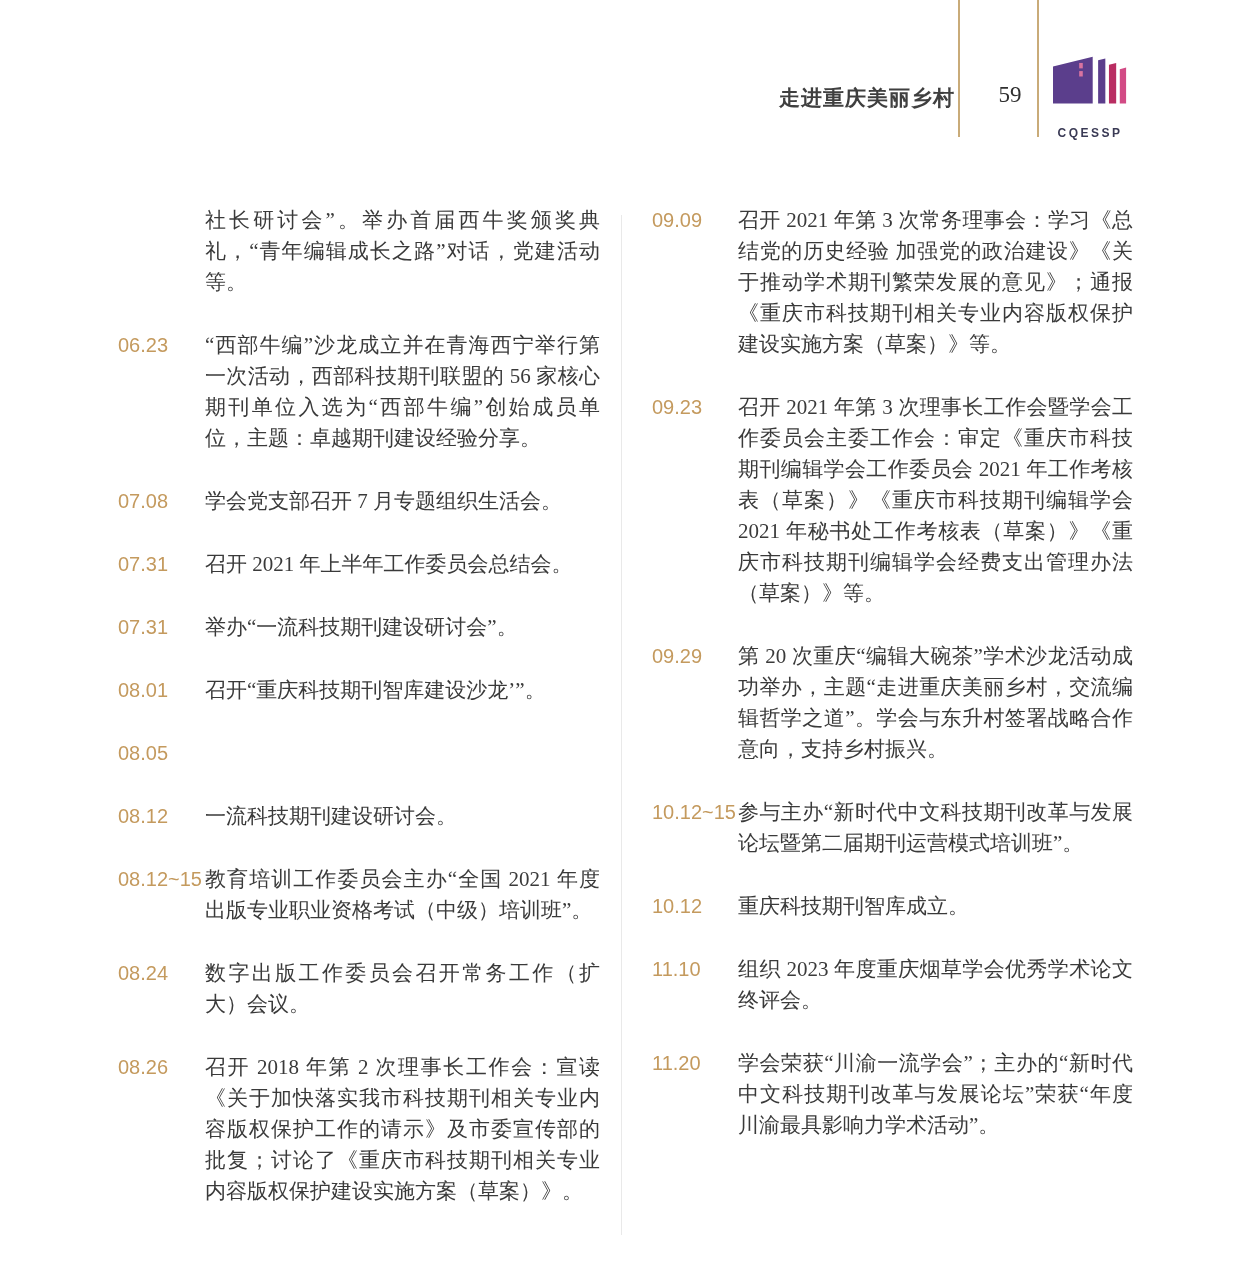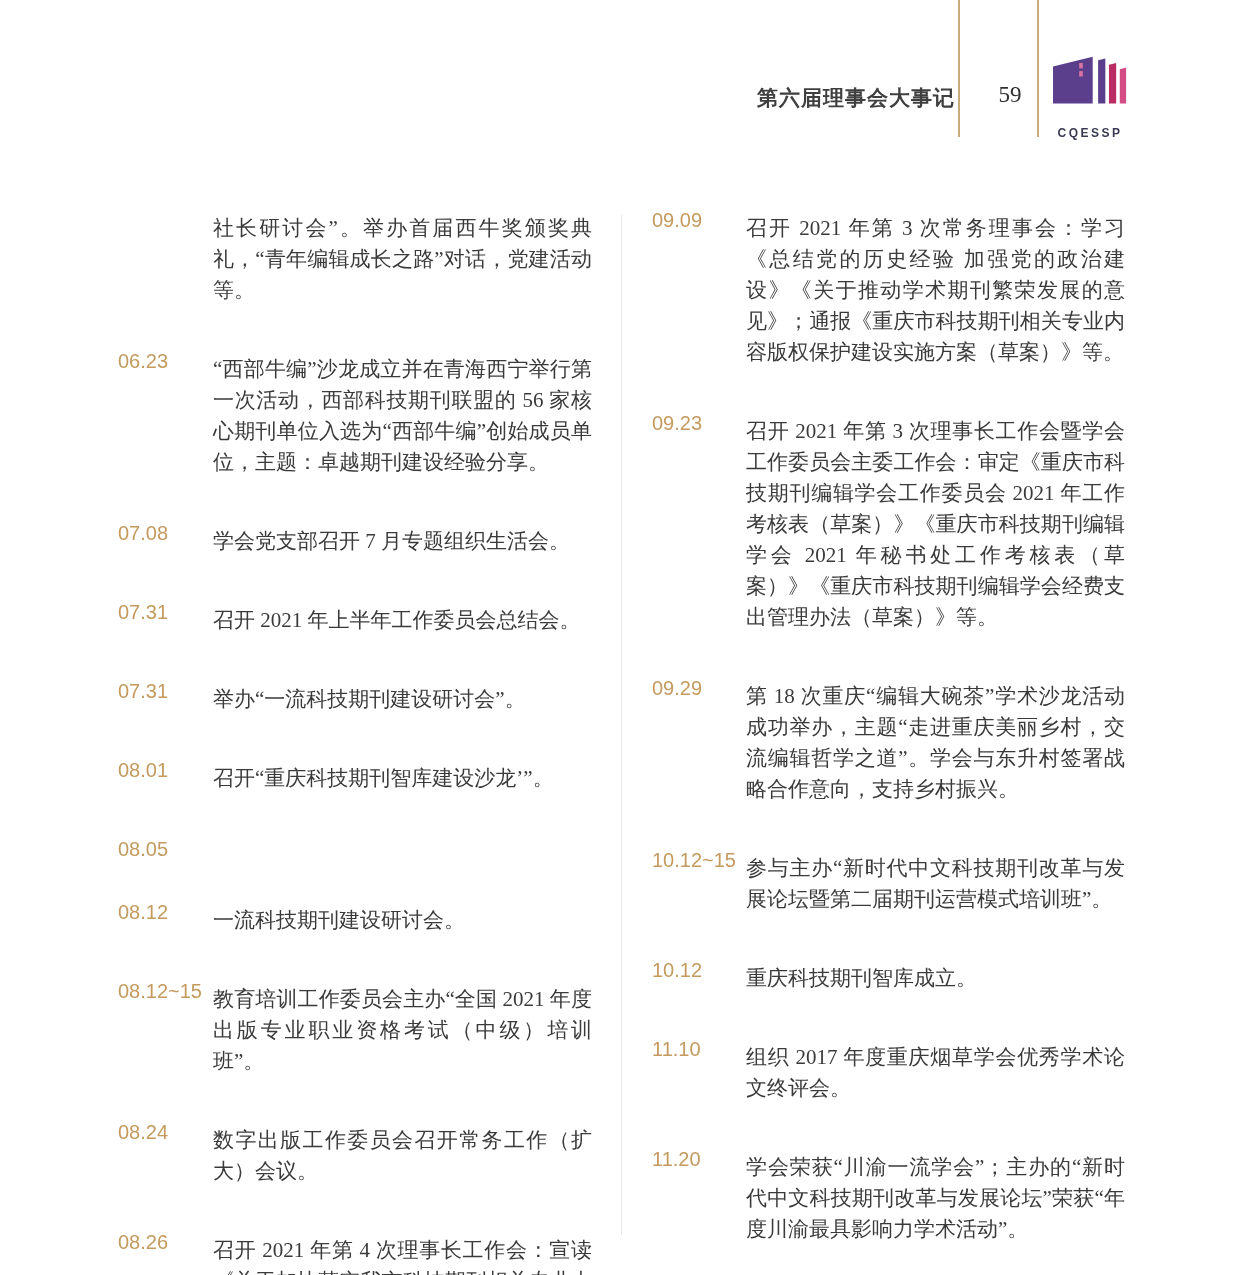--- a/index.html
+++ b/index.html
@@ -43,28 +43,28 @@
   }
   .col.left{left:118px;width:482px;}
   .col.right{left:652px;width:481px;}
   .entry{display:grid;grid-template-columns:87px 1fr;}
   .col.right .entry{grid-template-columns:86px 1fr;}
   .entry .date{
     font-family:"Liberation Sans","DejaVu Sans",sans-serif;
     font-size:20px;color:#c49a5e;line-height:31px;white-space:nowrap;
   }
   .entry .text{
-    margin:8px;font-size:21px;line-height:31px;color:#3a3a3a;
+    margin:0;font-size:21px;line-height:31px;color:#3a3a3a;
     text-align:justify;
   }
 </style>
 </head>
 <body>
 
-<div class="hdr-title">第六届理事会大事记</div>
+<div class="hdr-title">走进重庆美丽乡村</div>
 <div class="vrule r1"></div>
 <div class="page-num">59</div>
 <div class="vrule r2"></div>
 
 <div class="logo">
   <svg width="74" height="54" viewBox="0 0 82 54">
     <polygon points="0,11 44,0 44,52 0,52" fill="#5b3e8c"></polygon>
     <rect x="29" y="7" width="4" height="6" fill="#d873a0"></rect>
     <rect x="29" y="16" width="4" height="6" fill="#d873a0"></rect>
     <polygon points="50,4 58,2 58,52 50,52" fill="#5b3e8c"></polygon>
@@ -121,51 +121,51 @@
     <p class="text">教育培训工作委员会主办“全国 2021 年度出版专业职业资格考试（中级）培训班”。</p>
   </div>
 
   <div class="entry">
     <span class="date">08.24</span>
     <p class="text">数字出版工作委员会召开常务工作（扩大）会议。</p>
   </div>
 
   <div class="entry">
     <span class="date">08.26</span>
-    <p class="text">召开 2021 年第 4 次理事长工作会：宣读《关于加快落实我市科技期刊相关专业内容版权保护工作的请示》及市委宣传部的批复；讨论了《重庆市科技期刊相关专业内容版权保护建设实施方案（草案）》。</p>
+    <p class="text">召开 2018 年第 2 次理事长工作会：宣读《关于加快落实我市科技期刊相关专业内容版权保护工作的请示》及市委宣传部的批复；讨论了《重庆市科技期刊相关专业内容版权保护建设实施方案（草案）》。</p>
   </div>
 </div>
 <div class="col right">
   <div class="entry">
     <span class="date">09.09</span>
     <p class="text">召开 2021 年第 3 次常务理事会：学习《总结党的历史经验 加强党的政治建设》《关于推动学术期刊繁荣发展的意见》；通报《重庆市科技期刊相关专业内容版权保护建设实施方案（草案）》等。</p>
   </div>
 
   <div class="entry">
     <span class="date">09.23</span>
     <p class="text">召开 2021 年第 3 次理事长工作会暨学会工作委员会主委工作会：审定《重庆市科技期刊编辑学会工作委员会 2021 年工作考核表（草案）》《重庆市科技期刊编辑学会 2021 年秘书处工作考核表（草案）》《重庆市科技期刊编辑学会经费支出管理办法（草案）》等。</p>
   </div>
 
   <div class="entry">
     <span class="date">09.29</span>
-    <p class="text">第 18 次重庆“编辑大碗茶”学术沙龙活动成功举办，主题“走进重庆美丽乡村，交流编辑哲学之道”。学会与东升村签署战略合作意向，支持乡村振兴。</p>
+    <p class="text">第 20 次重庆“编辑大碗茶”学术沙龙活动成功举办，主题“走进重庆美丽乡村，交流编辑哲学之道”。学会与东升村签署战略合作意向，支持乡村振兴。</p>
   </div>
 
   <div class="entry">
     <span class="date">10.12~15</span>
     <p class="text">参与主办“新时代中文科技期刊改革与发展论坛暨第二届期刊运营模式培训班”。</p>
   </div>
 
   <div class="entry">
     <span class="date">10.12</span>
     <p class="text">重庆科技期刊智库成立。</p>
   </div>
 
   <div class="entry">
     <span class="date">11.10</span>
-    <p class="text">组织 2017 年度重庆烟草学会优秀学术论文终评会。</p>
+    <p class="text">组织 2023 年度重庆烟草学会优秀学术论文终评会。</p>
   </div>
 
   <div class="entry">
     <span class="date">11.20</span>
     <p class="text">学会荣获“川渝一流学会”；主办的“新时代中文科技期刊改革与发展论坛”荣获“年度川渝最具影响力学术活动”。</p>
   </div>
 </div>
 
 </body></html>

